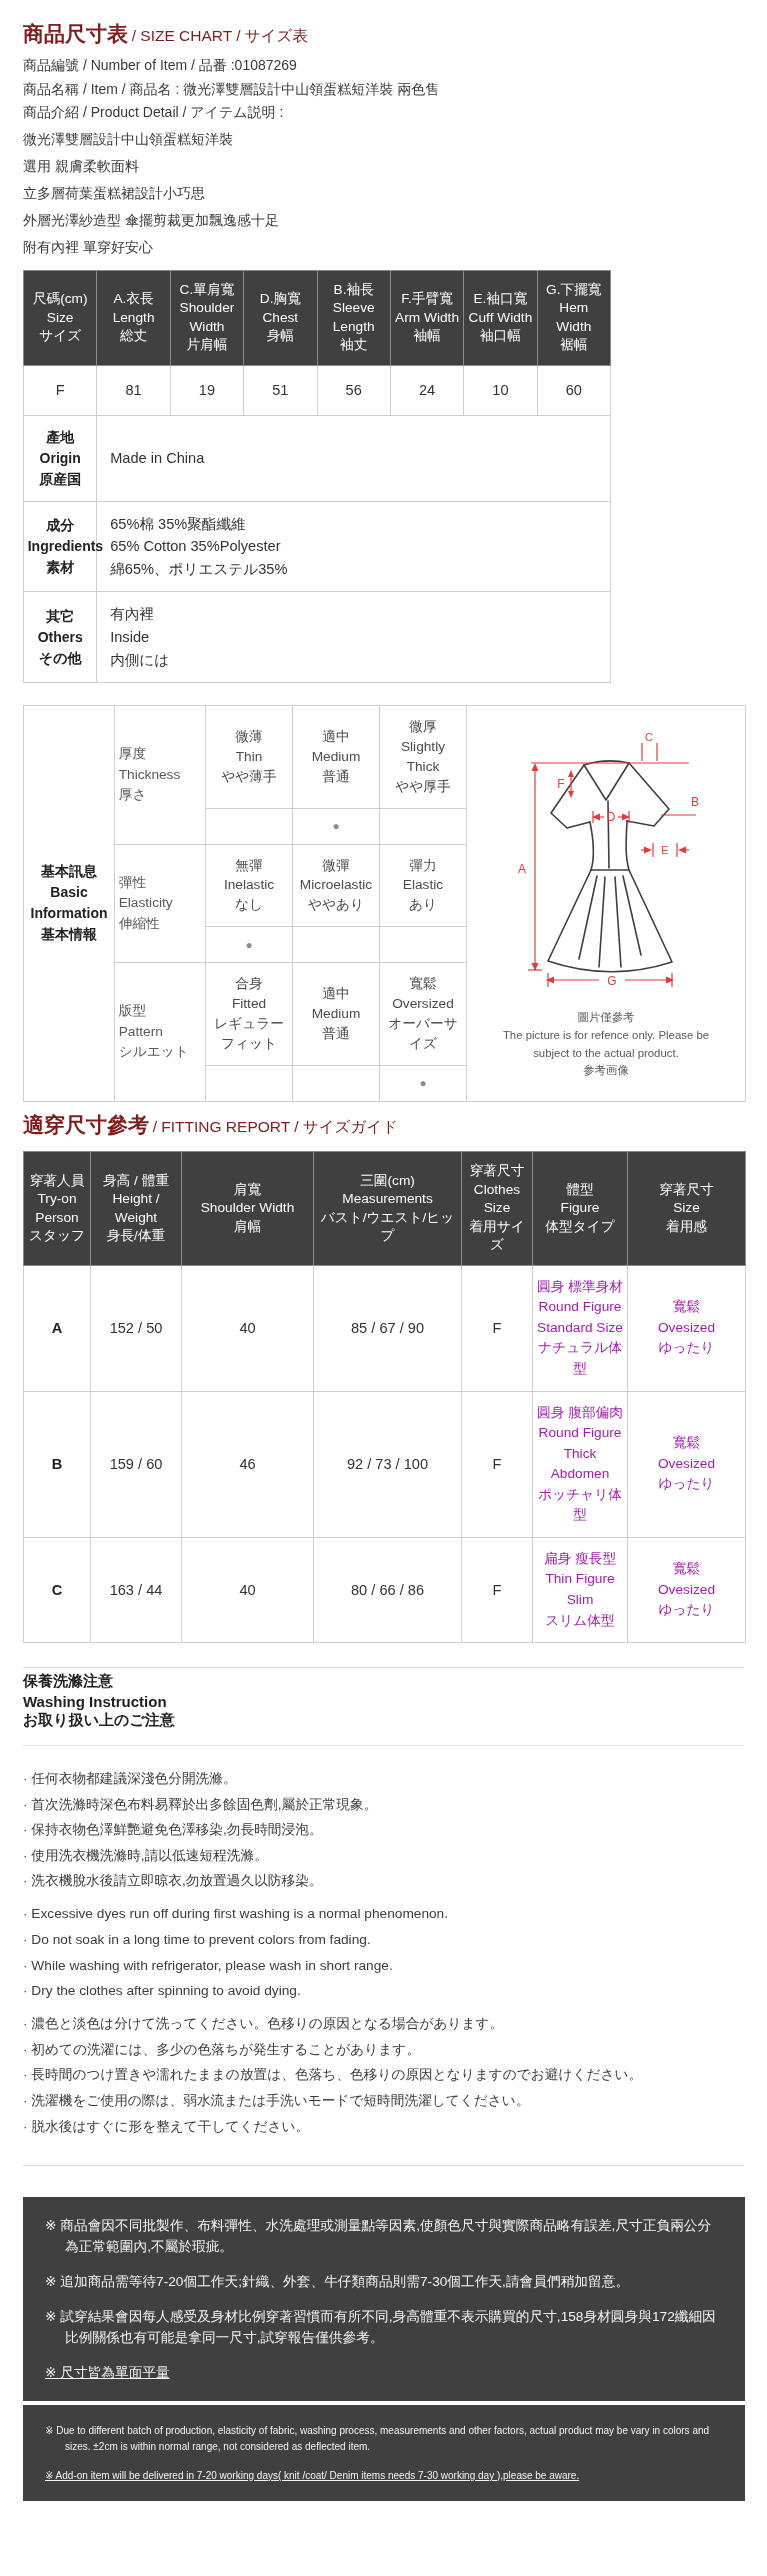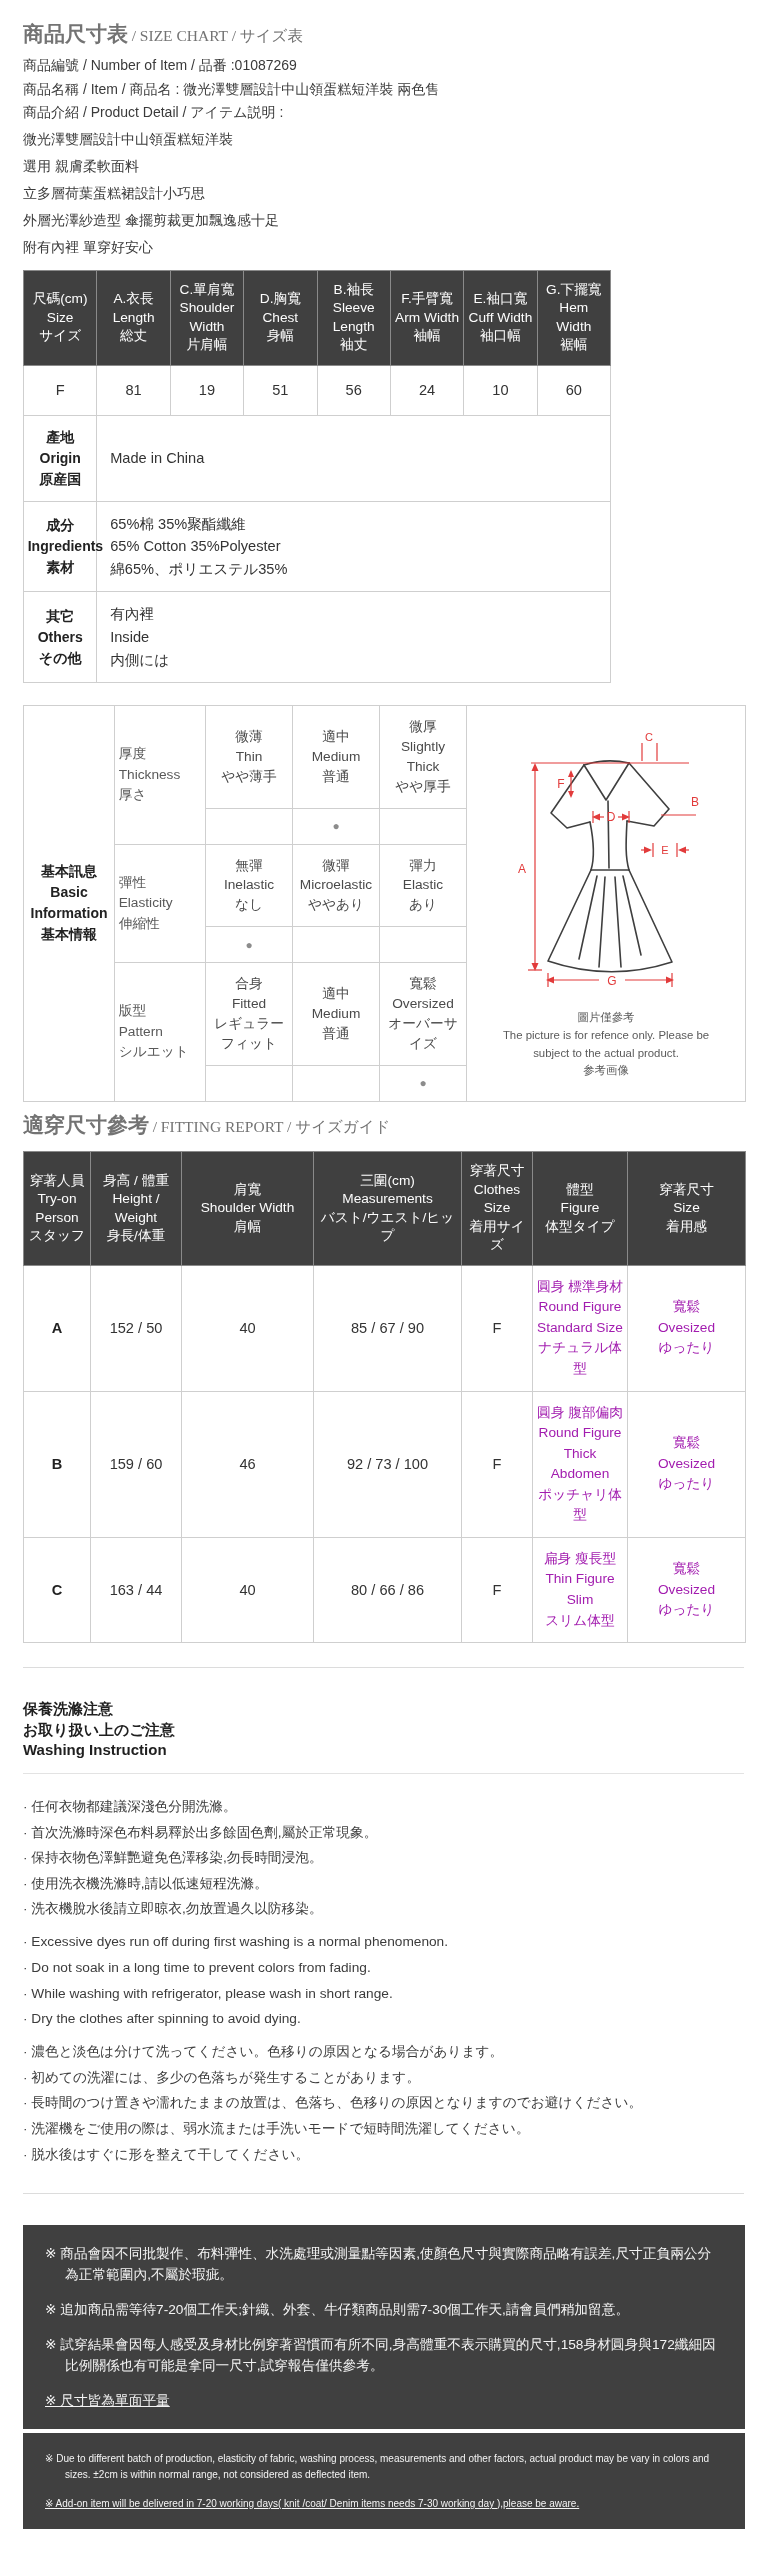--- a/index.html
+++ b/index.html
@@ -1,20 +1,20 @@
 <!DOCTYPE html>
 <html lang="zh-Hant" style="font-size:14.6px"><head>
 <meta charset="utf-8">
 <style>
   html,body{margin:0;padding:0;background:#fff;}
   body{width:767px;font-family:"Liberation Sans","DejaVu Sans",sans-serif;color:#2e2e2e;}
   .page{padding:11px 23px 25.6px 23px;}
 
   
-  h1,h2{margin:9px 0 9px 0;font-size:21px;color:#737373;font-family:Liberation Serif, serif;}
+  h1,h2{margin:9px 0 9px 0;font-size:21px;color:#7f1d1d;}
   .h-rest{font-size:15.5px;font-weight:normal;margin-left:3.7px;}
   .info-line{font-size:14px;margin:5.5px 0;color:#3a3a3a;}
   .desc p{font-size:14px;margin:9px 0;color:#3a3a3a;}
 
   
   table{border-collapse:collapse;width:588px;table-layout:fixed;margin-top:12.8px;}
   td{border:0.9px solid #cfcfcf;vertical-align:middle;}
   .dkth{background:#404040;color:#fdfdfd;text-align:center;font-size:13.7px;line-height:1.35;padding:10px 2.7px;font-weight:normal;border:0.9px solid #8a8a8a;}
   .dkth span{display:block;}
   .cell-c{text-align:center;font-size:14.6px;color:#333;padding:16.4px 5.5px;}
@@ -35,21 +35,21 @@
   .diag-caption{margin-top:12.8px;font-size:11.4px;color:#5a5a5a;line-height:1.55;}
   .diag-caption span{display:block;text-align:center;}
 
   
   .fit-person{text-align:center;font-weight:bold;font-size:14.6px;color:#222;padding:12.8px 1.8px;}
   .fit-cell{text-align:center;font-size:14.6px;color:#333;padding:12.8px 3.7px;}
   .fit-multi{text-align:center;font-size:13.7px;color:#a21caf;line-height:1.5;padding:11px 3.7px;}
   .fit-multi span{display:block;}
 
   
-  .wash-wrap{margin-top:24px;border-top:0.9px solid #dcdcdc;padding-top:30px;}
+  .wash-wrap{margin-top:24px;border-top:0.9px solid #dcdcdc;padding-top:2px;}
   .wash-t{margin:1.8px 0;font-size:15px;font-weight:bold;color:#1f1f1f;}
   .wash-groups{border-top:0.9px solid #e3e3e3;margin-top:14.6px;padding:11px 0 16.4px 0;border-bottom:0.9px solid #dcdcdc;}
   .wash-group{margin:11px 0;}
   .wash-group p{margin:3.7px 0;font-size:13.7px;color:#3c3c3c;line-height:1.6;}
 
   
   .note-box{background:#404040;color:#f4f4f4;width:678px;padding:18px 22px;margin-top:31px;}
   .note-box.en{margin-top:3.7px;}
   .note-box p{margin:0 0 13.7px 0;font-size:13.7px;line-height:1.55;padding-left:20px;text-indent:-20px;}
   .note-box p:last-child{margin-bottom:0;text-decoration:underline;}
@@ -433,22 +433,22 @@
             <span>寬鬆</span>
             <span>Ovesized</span>
             <span>ゆったり</span>
           </td>
     </tr>
   </tbody>
     </table>
 
   <div class="wash-wrap">
     <p class="wash-t">保養洗滌注意</p>
+    <p class="wash-t">Washing Instruction</p>
     <p class="wash-t">お取り扱い上のご注意</p>
-    <p class="wash-t">Washing Instruction</p>
 
     <div class="wash-groups">
       <div class="wash-group">
         <p>· 任何衣物都建議深淺色分開洗滌。</p>
         <p>· 首次洗滌時深色布料易釋於出多餘固色劑,屬於正常現象。</p>
         <p>· 保持衣物色澤鮮艷避免色澤移染,勿長時間浸泡。</p>
         <p>· 使用洗衣機洗滌時,請以低速短程洗滌。</p>
         <p>· 洗衣機脫水後請立即晾衣,勿放置過久以防移染。</p>
       </div>
       <div class="wash-group">

